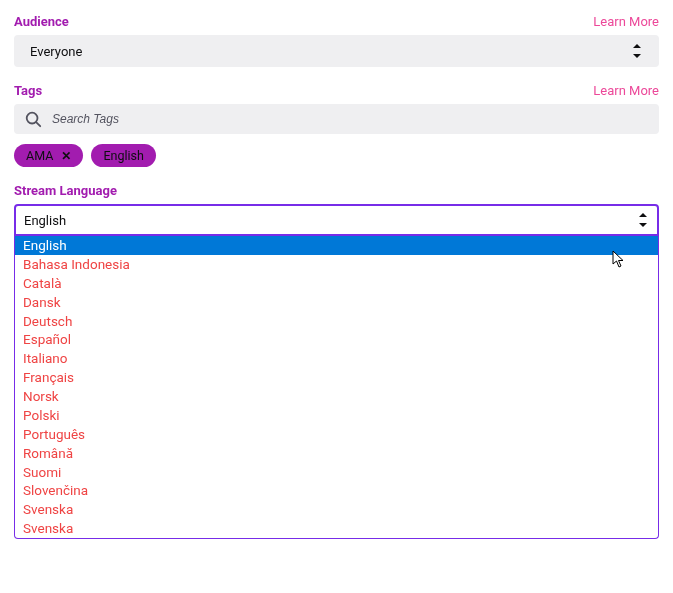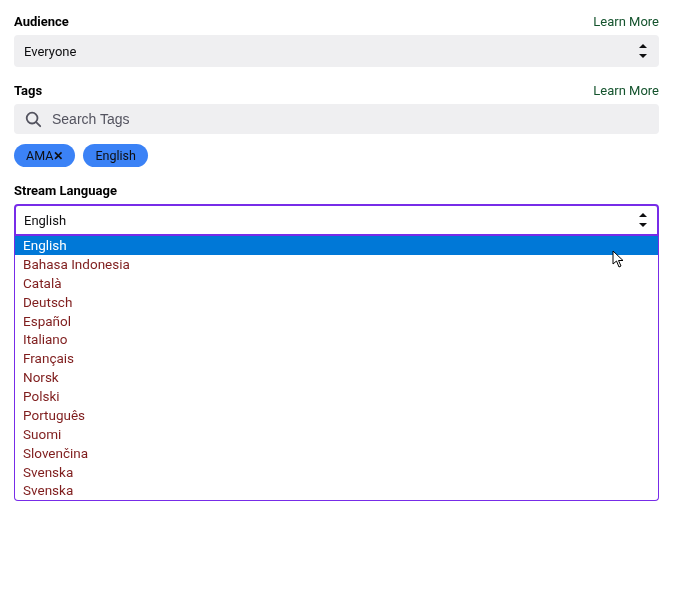--- a/index.html
+++ b/index.html
@@ -15,32 +15,32 @@
   .section { margin-bottom: 16px; }
   .section-header {
     display: flex;
     justify-content: space-between;
     align-items: baseline;
     margin-bottom: 6px;
   }
   .section-label {
     font-weight: 700;
     font-size: 13px;
-    color: #000000;
+    color: #a21caf;
   }
   .learn-more {
-    color: #14532d;
+    color: #ec4899;
     font-size: 13px;
     cursor: pointer;
   }
   .select-box {
     position: relative;
     background: #efeff1;
     border-radius: 4px;
-    padding: 8px 10px;
+    padding: 8px 16px;
     display: flex;
     align-items: center;
     justify-content: space-between;
     cursor: pointer;
   }
   .select-box.focused {
     background: #fff;
     border: 2px solid #772ce8;
     padding: 6px 8px;
   }
@@ -71,61 +71,62 @@
     padding: 6px 10px;
     display: flex;
     align-items: center;
     gap: 8px;
   }
   .search-icon svg { display: block; }
   .search-input {
     border: none;
     background: transparent;
     outline: none;
-    font-size: 14px;
+    font-size: 12px;
     color: #0e0e10;
     flex: 1;
+    font-style: italic;
   }
   .search-input::placeholder { color: #53535f; }
 
   .tag-row {
     display: flex;
     gap: 8px;
     margin-top: 10px;
   }
   .tag-pill {
-    background: #3b82f6;
+    background: #a21caf;
     border-radius: 14px;
     padding: 4px 12px;
     font-size: 12.5px;
     color: #0e0e10;
     display: inline-flex;
     align-items: center;
-    gap: 0;
+    gap: 8px;
   }
   .tag-remove {
     font-weight: 700;
     font-size: 12px;
     cursor: pointer;
   }
 
   .lang-container {
     border: 1px solid #772ce8;
     border-top: none;
     border-radius: 0 0 4px 4px;
     position: relative;
   }
   .lang-list {
     max-height: 336px;
     overflow-y: scroll;
   }
   .lang-option {
     padding: 1px 8px;
     font-size: 13.5px;
-    color: #7f1d1d;
+    color: #ef4444;
     cursor: pointer;
     line-height: 1.25;
   }
   .lang-option.highlighted {
     background: #0078d7;
     color: #fff;
   }
   
   .lang-list::-webkit-scrollbar { width: 16px; }
   .lang-list::-webkit-scrollbar-track { background: #f0f0f0; }
@@ -187,27 +188,29 @@
   </div>
   <div class="select-box focused" style="border-radius:4px 4px 0 0;">
     <span class="select-value">English</span>
     <span class="chevrons"></span>
   </div>
   <div class="lang-container">
     <div class="lang-list" id="lang-list">
         <div class="lang-option highlighted">English</div>
         <div class="lang-option">Bahasa Indonesia</div>
         <div class="lang-option">Català</div>
+        <div class="lang-option">Dansk</div>
         <div class="lang-option">Deutsch</div>
         <div class="lang-option">Español</div>
         <div class="lang-option">Italiano</div>
         <div class="lang-option">Français</div>
         <div class="lang-option">Norsk</div>
         <div class="lang-option">Polski</div>
         <div class="lang-option">Português</div>
+        <div class="lang-option">Română</div>
         <div class="lang-option">Suomi</div>
         <div class="lang-option">Slovenčina</div>
         <div class="lang-option">Svenska</div>
         <div class="lang-option">Svenska</div>
       </div>
     <span class="cursor">
       <svg width="14" height="18" viewBox="0 0 14 18">
           <path d="M1 1 L1 14 L4.5 11 L7 17 L9 16 L6.5 10.5 L11 10.5 Z" fill="#fff" stroke="#000" stroke-width="1"></path>
         </svg>
     </span>

